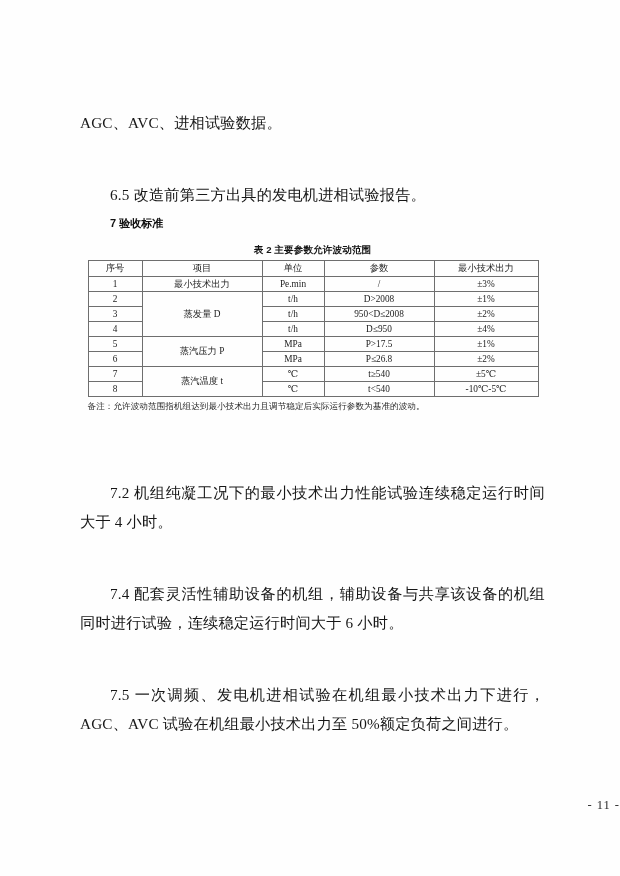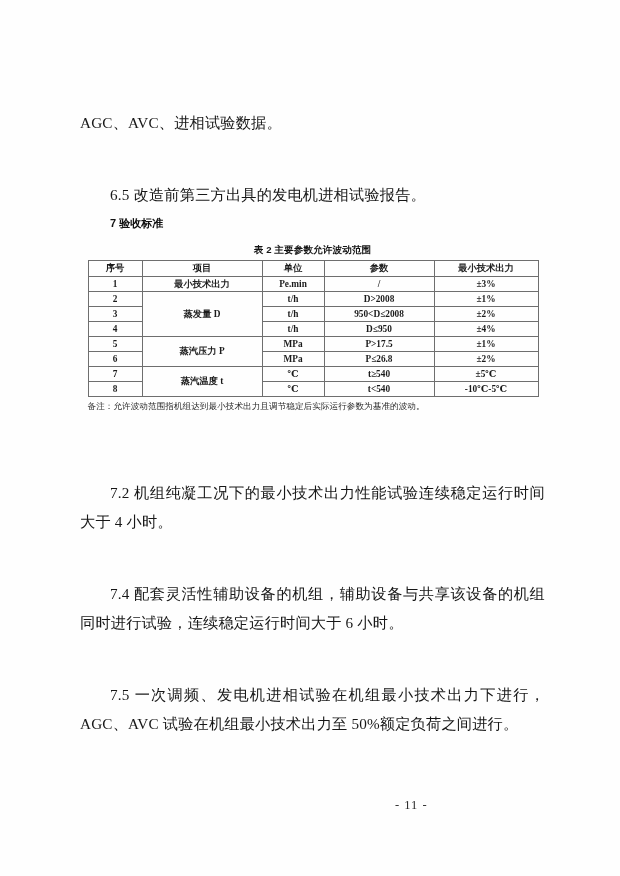--- a/index.html
+++ b/index.html
@@ -79,21 +79,21 @@
     color: #1b1b1b;
   }
   table.data th,
   table.data td {
     border: 1px solid #6e6e6e;
     text-align: center;
     vertical-align: middle;
     height: 14px;
     line-height: 13px;
     padding: 0 1px;
-    font-weight: bold;
+    font-weight: normal;
   }
   table.data th {
     height: 15px;
   }
   col.c1 { width: 54px; }
   col.c2 { width: 120px; }
   col.c3 { width: 62px; }
   col.c4 { width: 110px; }
   col.c5 { width: 104px; }
 
@@ -109,21 +109,21 @@
   }
 
   .gap-after-note { height: 16px; }
 
   
   .footer {
     position: absolute;
     left: 0;
     top: 798px;
     width: 620px;
-    text-align: left;
+    text-align: right;
     font-size: 12.5px;
     font-family: "Liberation Serif", "DejaVu Serif", serif;
     color: #2b2b2b;
     letter-spacing: 1px;
   }
   .footer .pgwrap {
     display: inline-block;
     padding-right: 0px;
     margin-left: 395px;
   }

